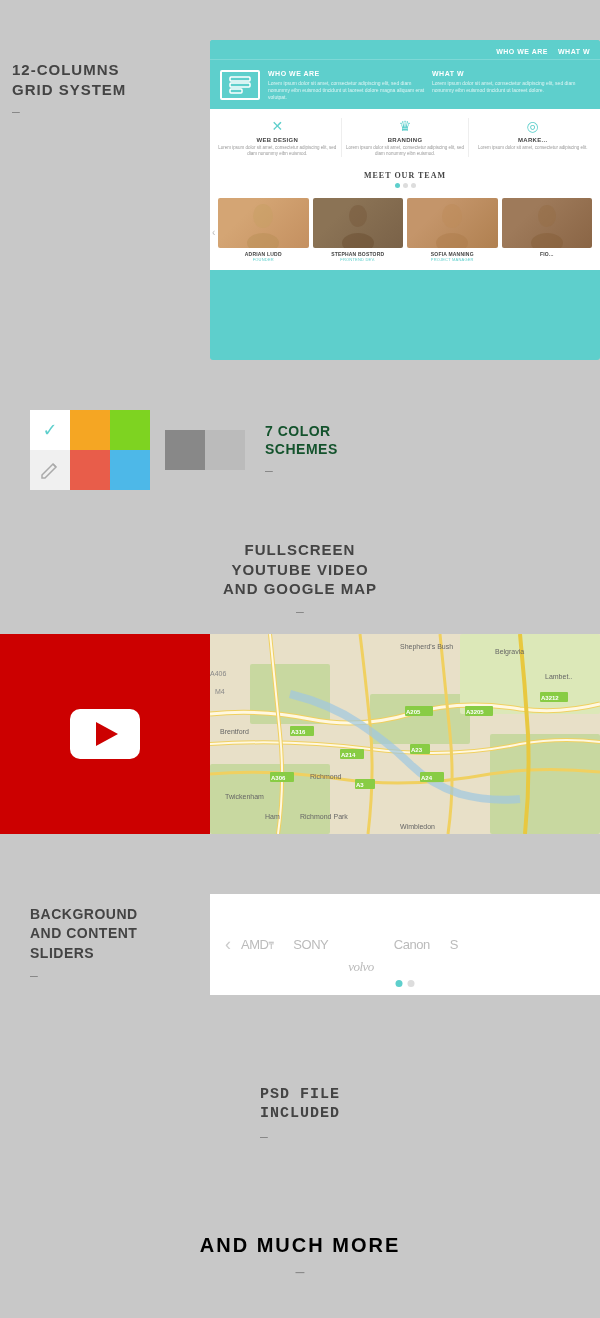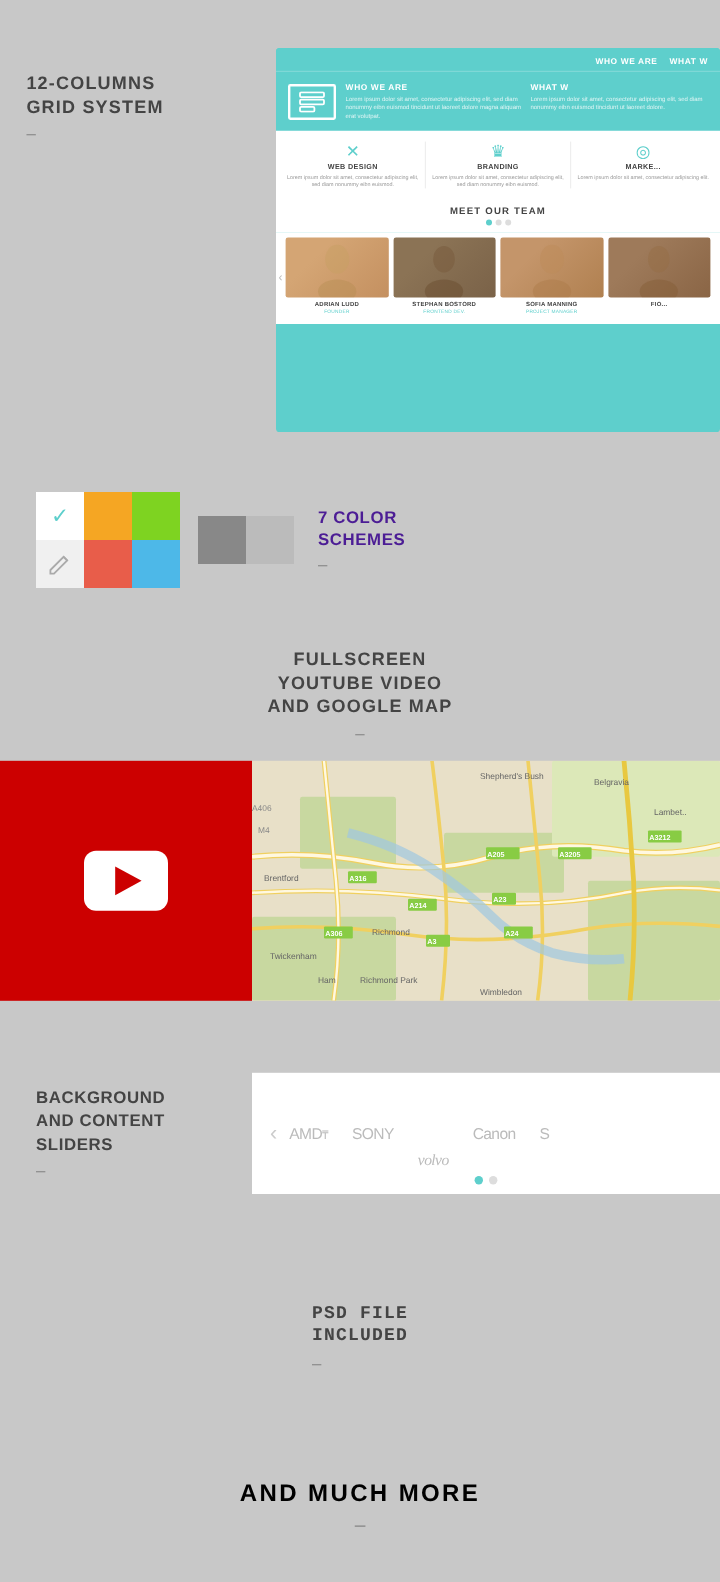--- a/index.html
+++ b/index.html
@@ -11,22 +11,22 @@
     }
 
     
     .section-grid {
       display: flex;
       width: 600px;
       padding: 40px 0 30px 0;
       align-items: flex-start;
     }
     .grid-label {
-      width: 230px;
-      padding-left: 22px;
+      width: 210px;
+      padding-left: 12px;
       padding-top: 20px;
       flex-shrink: 0;
     }
     .grid-label-text {
       font-size: 15px;
       font-weight: 900;
       color: #444;
       letter-spacing: 1px;
       text-transform: uppercase;
       line-height: 1.3;
@@ -131,20 +131,21 @@
       background: #fff;
       text-align: center;
       padding: 6px;
     }
     .browser-team-title {
       font-size: 8px;
       font-weight: bold;
       color: #444;
       text-transform: uppercase;
       letter-spacing: 1px;
+      font-family: Liberation Serif, serif;
     }
     .team-dots {
       display: flex;
       justify-content: center;
       gap: 3px;
       margin-top: 3px;
     }
     .team-dot {
       width: 5px; height: 5px;
       border-radius: 50%;
@@ -250,21 +251,21 @@
       width: 40px;
       height: 40px;
       background: #bbb;
     }
     .colors-label {
       margin-left: 5px;
     }
     .colors-label-text {
       font-size: 14px;
       font-weight: 900;
-      color: #4c1d95;
+      color: #14532d;
       text-transform: uppercase;
       letter-spacing: 0.5px;
       line-height: 1.3;
     }
     .colors-dash {
       color: #888;
       font-size: 14px;
       margin-top: 4px;
     }
 

